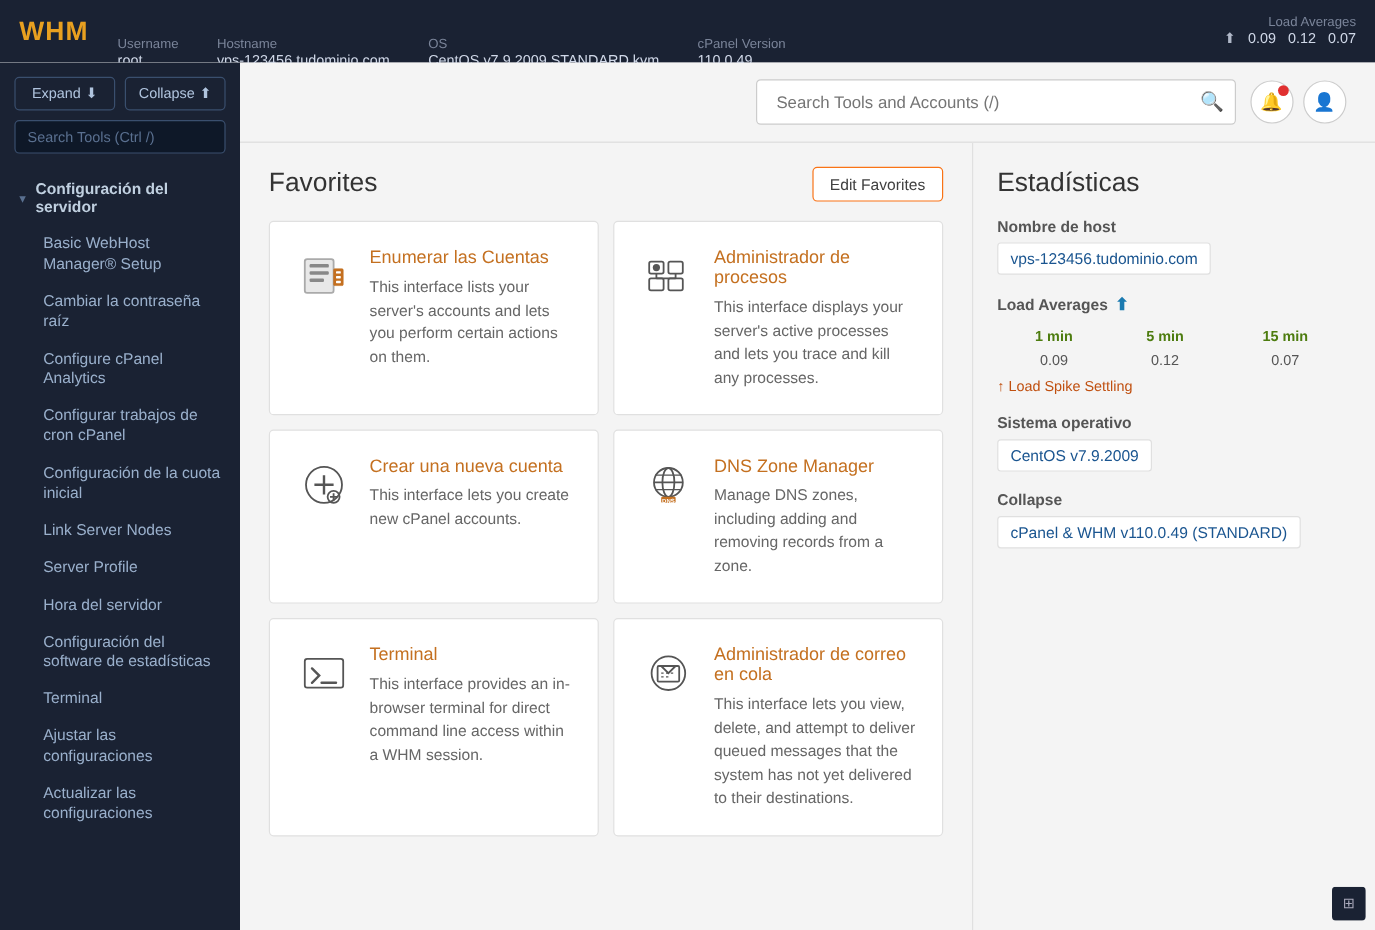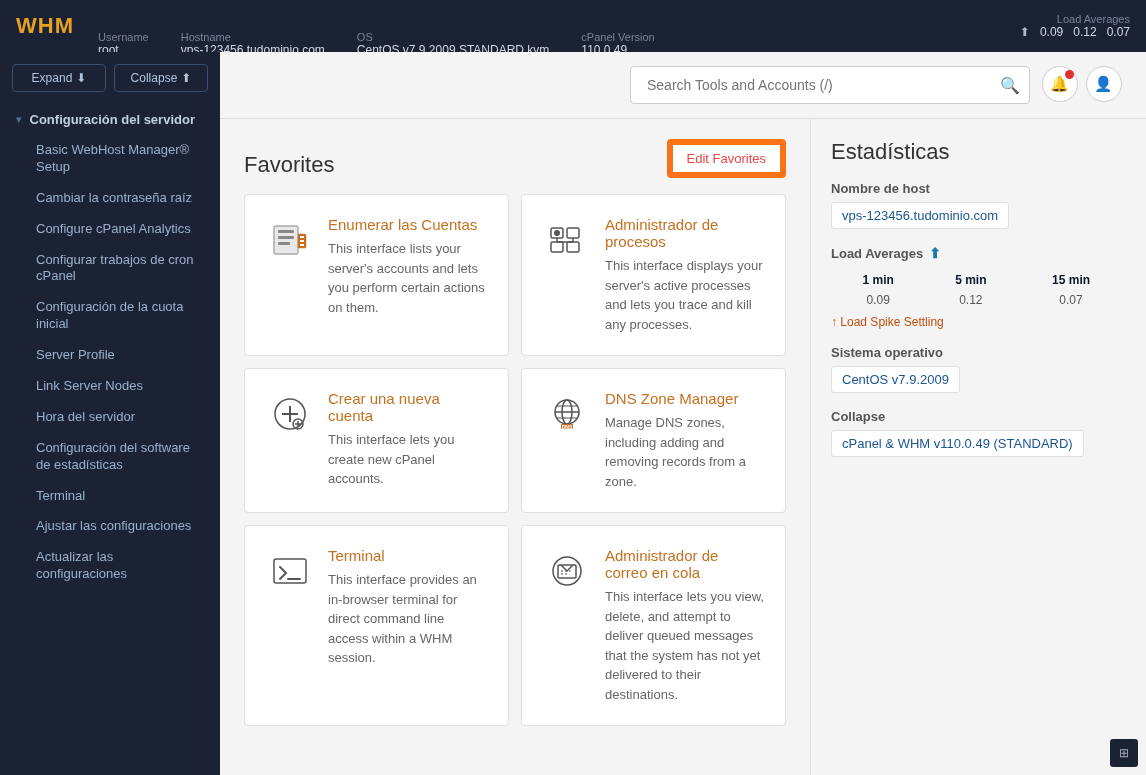--- a/index.html
+++ b/index.html
@@ -34,21 +34,21 @@
     .top-bar-info-item span { color: #d0d8e8; }
     .load-averages { text-align: right; font-size: 12px; color: #b0b8c8; }
     .load-values { display: flex; gap: 10px; }
     .load-val { color: #d0d8e8; }
 
     
     .main-layout { display: flex; flex: 1; overflow: hidden; }
 
     
     .sidebar {
-      width: 220px;
+      width: 200px;
       background: #1a2233;
       display: flex;
       flex-direction: column;
       flex-shrink: 0;
       overflow: hidden;
     }
     .sidebar-buttons {
       display: flex;
       gap: 8px;
       padding: 12px 12px 8px;
@@ -117,21 +117,21 @@
       display: flex;
       flex-direction: column;
       overflow: hidden;
     }
 
     
     .content-header {
       background: #f4f4f4;
       padding: 14px 24px;
       display: flex;
-      align-items: flex-start;
+      align-items: center;
       justify-content: center;
       border-bottom: 1px solid #ddd;
       flex-shrink: 0;
     }
     .header-search-wrap {
       position: relative;
       width: 400px;
     }
     .header-search-wrap input {
       width: 100%;
@@ -178,35 +178,35 @@
     .favorites-area {
       flex: 1;
       padding: 20px 24px;
       overflow-y: auto;
     }
     .favorites-area::-webkit-scrollbar { width: 4px; }
     .favorites-area::-webkit-scrollbar-thumb { background: #ccc; border-radius: 2px; }
 
     .favorites-header {
       display: flex;
-      align-items: flex-end;
+      align-items: flex-start;
       justify-content: space-between;
       margin-bottom: 16px;
     }
     .favorites-title {
       font-size: 22px;
       color: #333;
       font-weight: 400;
     }
     .edit-favorites-btn {
       padding: 6px 14px;
-      border: 6px solid #f97316;
+      border: 1px solid #f97316;
       border-radius: 4px;
       background: white;
-      color: #ef4444;
+      color: #404040;
       font-size: 13px;
       cursor: pointer;
     }
 
     .favorites-grid {
       display: grid;
       grid-template-columns: 1fr 1fr;
       gap: 12px;
     }
     .fav-card {
@@ -281,21 +281,21 @@
       margin-bottom: 8px;
     }
     .load-spike-icon { color: #1a7ab0; font-size: 14px; }
     .load-table { width: 100%; }
     .load-table th, .load-table td {
       font-size: 12px;
       text-align: center;
       padding: 2px 4px;
       color: #555;
     }
-    .load-table th { color: #0f172a; font-weight: 600; }
+    .load-table th { color: #4d7c0f; font-weight: 600; }
     .load-spike-note {
       color: #c05010;
       font-size: 12px;
       margin-top: 4px;
     }
     .load-spike-note::before { content: '↑ '; }
 
     
     .bottom-bar {
       position: fixed;
@@ -352,32 +352,35 @@
     <div class="sidebar-buttons">
       <button class="sidebar-btn">
         <span>Expand</span>
         <span>⬇</span>
       </button>
       <button class="sidebar-btn">
         <span>Collapse</span>
         <span>⬆</span>
       </button>
     </div>
+    <div class="sidebar-search">
+      <input type="text" placeholder="Search Tools (Ctrl /)" style="">
+    </div>
     <div class="sidebar-nav">
       <div class="nav-section-header">
         <span class="chevron">▾</span>
         <span class="section-label">Configuración del servidor</span>
       </div>
       <div class="nav-item">Basic WebHost Manager® Setup</div>
       <div class="nav-item">Cambiar la contraseña raíz</div>
       <div class="nav-item">Configure cPanel Analytics</div>
       <div class="nav-item">Configurar trabajos de cron cPanel</div>
       <div class="nav-item">Configuración de la cuota inicial</div>
+      <div class="nav-item">Link Server Nodes</div>
       <div class="nav-item">Server Profile</div>
-      <div class="nav-item">Link Server Nodes</div>
       <div class="nav-item">Hora del servidor</div>
       <div class="nav-item">Configuración del software de estadísticas</div>
       <div class="nav-item">Terminal</div>
       <div class="nav-item">Ajustar las configuraciones</div>
       <div class="nav-item">Actualizar las configuraciones</div>
     </div>
   </div>
 
   <div class="content-area">
 

